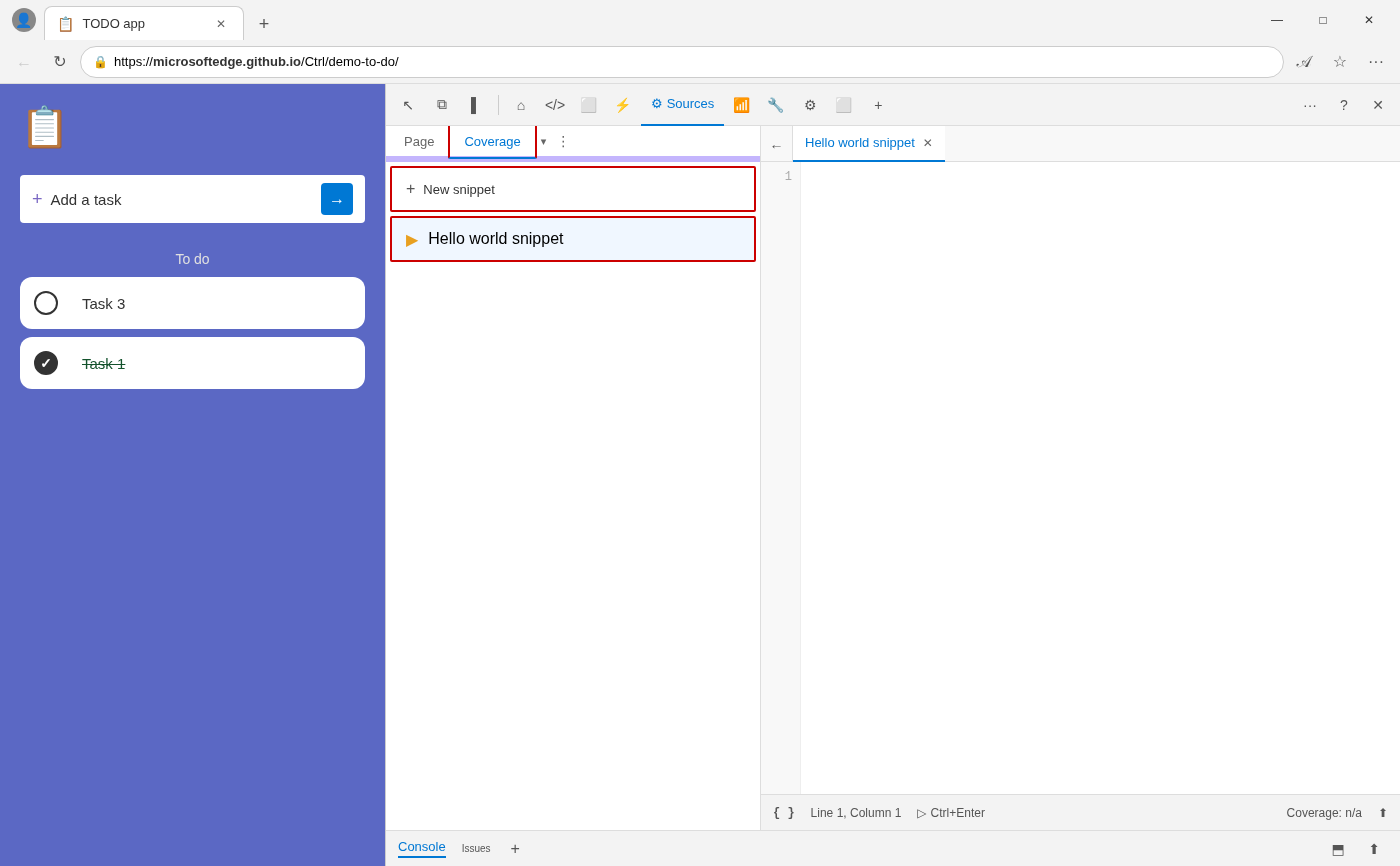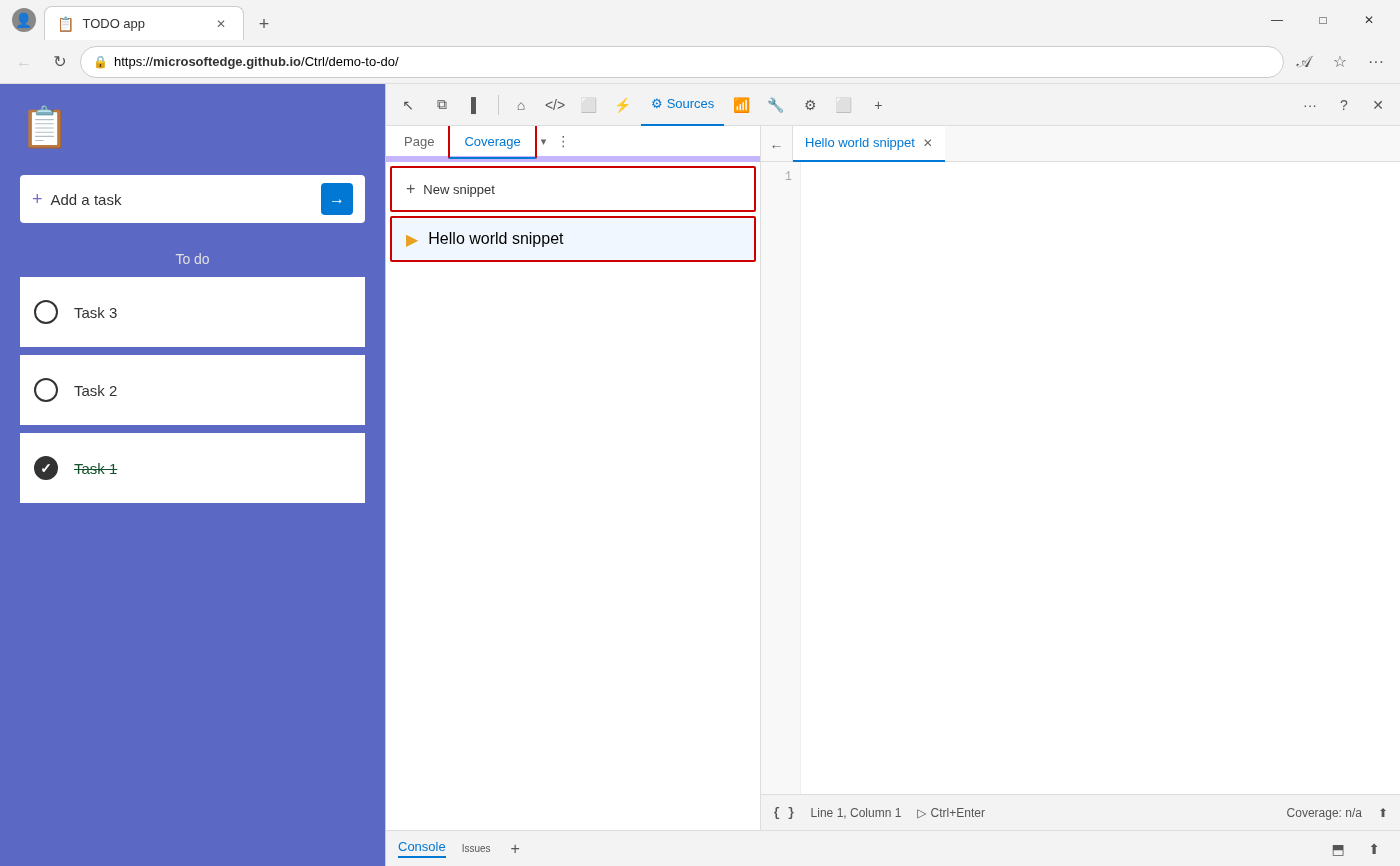--- a/index.html
+++ b/index.html
@@ -37,21 +37,21 @@
     
     .todo-app { width: 385px; background: #5b68c4; flex-shrink: 0; display: flex; flex-direction: column; padding: 20px; }
     .todo-header { display: flex; align-items: center; gap: 12px; margin-bottom: 24px; }
     .todo-icon { font-size: 40px; }
     .todo-title { font-size: 32px; font-weight: 700; color: #fff; }
     .add-task-bar { background: #fff; border-radius: 4px; height: 48px; display: flex; align-items: center; padding: 0 12px; margin-bottom: 20px; }
     .add-task-plus { color: #7b68c4; font-size: 18px; margin-right: 8px; }
     .add-task-text { flex: 1; font-size: 15px; color: #333; }
     .add-task-arrow { background: #0078d4; color: #fff; width: 32px; height: 32px; border-radius: 4px; display: flex; align-items: center; justify-content: center; cursor: pointer; font-size: 16px; }
     .section-label { font-size: 14px; color: #e0e0e0; text-align: center; margin: 8px 0 10px; }
-    .task-item { background: #fff; border-radius: 0; height: 70px; display: flex; align-items: center; padding: 0 14px; gap: 16px; margin-bottom: 8px; }
+    .task-item { background: #fff; border-radius: 12px; height: 52px; display: flex; align-items: center; padding: 0 14px; gap: 24px; margin-bottom: 8px; }
     .task-circle { width: 24px; height: 24px; border: 2px solid #333; border-radius: 50%; flex-shrink: 0; }
     .task-circle.checked { background: #333; border-color: #333; display: flex; align-items: center; justify-content: center; }
     .task-circle.checked::after { content: '✓'; color: #fff; font-size: 14px; font-weight: bold; }
     .task-name { font-size: 15px; color: #333; }
     .task-name.done { text-decoration: line-through; color: #14532d; }
 
     
     .devtools { flex: 1; display: flex; flex-direction: column; background: #fff; border-left: 1px solid #ccc; }
     .devtools-toolbar { height: 42px; background: #f3f3f3; border-bottom: 1px solid #ddd; display: flex; align-items: center; padding: 0 6px; gap: 2px; }
     .dt-btn { width: 32px; height: 32px; display: flex; align-items: center; justify-content: center; border-radius: 4px; cursor: pointer; color: #555; font-size: 14px; }
@@ -151,24 +151,20 @@
         <span class="add-task-plus">+</span>
         <span class="add-task-text">Add a task</span>
         <div class="add-task-arrow">→</div>
       </div>
       <div class="section-label">To do</div>
       <div class="task-item">
         <div class="task-circle"></div>
         <span class="task-name">Task 3</span>
       </div>
       <div class="task-item">
-        <div class="task-circle"></div>
-        <span class="task-name">Task 2</span>
-      </div>
-      <div class="task-item">
         <div class="task-circle checked"></div>
         <span class="task-name done">Task 1</span>
       </div>
     </div>
 
     <div class="devtools">
 
       <div class="devtools-toolbar">
         <div class="dt-btn">↖</div>
         <div class="dt-btn">⧉</div>

